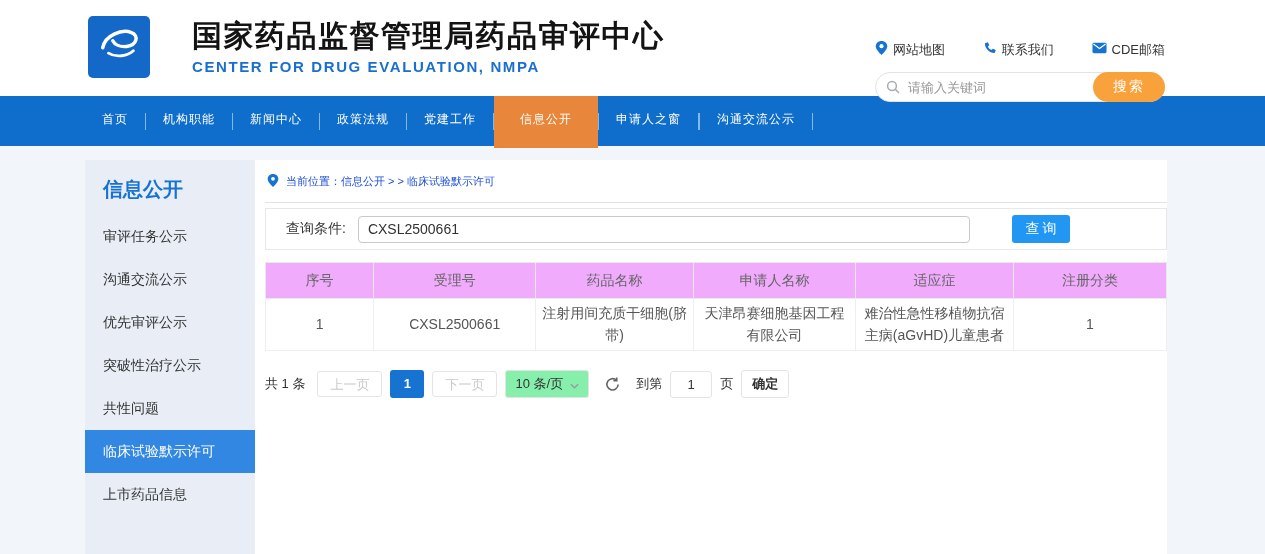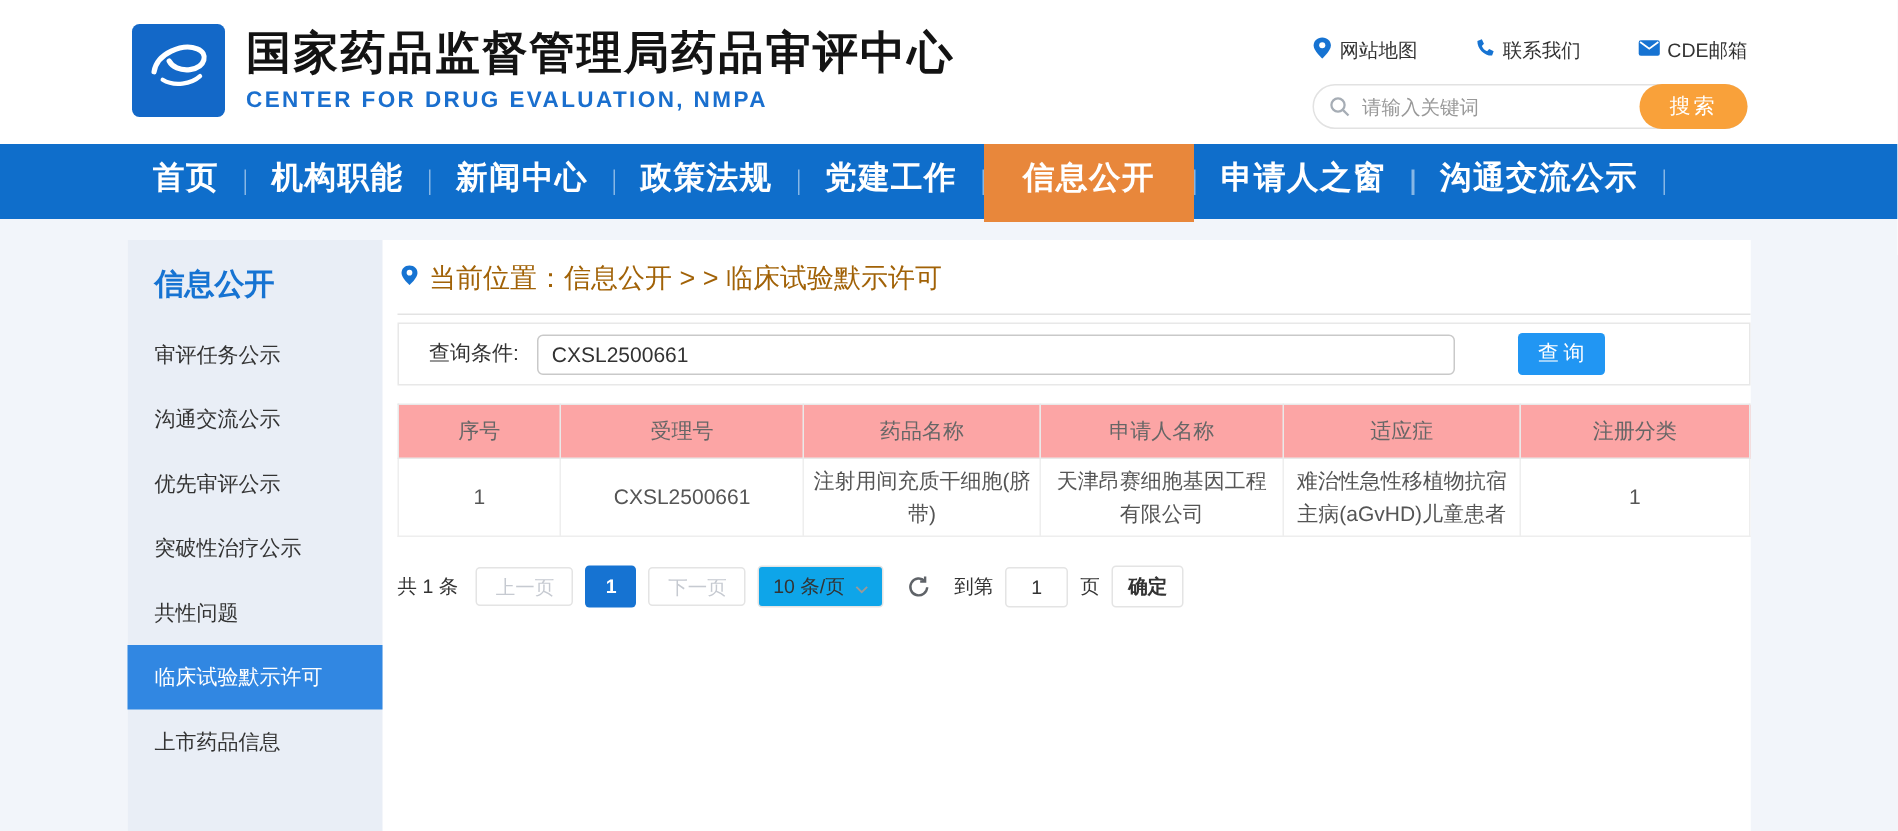--- a/index.html
+++ b/index.html
@@ -4,83 +4,83 @@
 <style>
   * { margin:0; padding:0; box-sizing:border-box; }
   html,body { width:1265px; height:554px; overflow:hidden; }
   body {
     font-family:"Liberation Sans","DejaVu Sans",sans-serif;
     background:#f2f5fa; color:#333; position:relative;
   }
 
   
   .header { height:96px; background:#fff; position:relative; }
-  .logo-row { display:flex; align-items:center; padding-left:88px; padding-top:16px; }
+  .logo-row { display:flex; align-items:center; padding-left:88px; padding-top:16px;gap:28px; }
   .logo-box { width:62px; height:62px; background:#1368c8; border-radius:5px;
               display:flex; align-items:center; justify-content:center; flex-shrink:0; }
   .brand { margin-left:14px; }
   .brand-title { font-size:30px; font-weight:bold; color:#131313; letter-spacing:1.5px; line-height:1.15; }
   .brand-sub { font-size:15px; font-weight:bold; color:#1a6fce; letter-spacing:1.6px; margin-top:4px; }
 
-  .header-right { position:absolute; top:0; right:100px; width:290px; }
+  .header-right { position:absolute; top:16px; right:100px; width:290px; }
   .top-links { display:flex; justify-content:space-between; margin-top:24px; }
   .top-link { display:flex; align-items:center; gap:5px; font-size:13px; color:#333; cursor:pointer; }
   .search-row { margin-top:13px; position:relative; height:30px; }
   .search-input { width:100%; height:30px; border:1px solid #e2e2e2; border-radius:16px;
                   padding:0 80px 0 32px; font-size:13px; color:#15803d; background:#fff;
                   font-family:inherit; outline:none; }
   .search-input::placeholder { color:#999; }
   .search-icon { position:absolute; left:11px; top:8px; }
   .search-btn { position:absolute; right:0; top:0; width:72px; height:30px; border-radius:16px;
                 background:#f9a13a; color:#fff; font-size:14px; border:none; letter-spacing:2px;
                 cursor:pointer; font-family:inherit; }
 
   
   .nav { height:50px; background:#0f6ecb; }
   .nav-inner { margin:0 85px; height:50px; display:flex; align-items:center; }
-  .nav-item { color:#fff; font-size:21px; font-weight:bold; padding:0 17px; height:54px;
+  .nav-item { color:#fff; font-size:12px; font-weight:normal; padding:0 17px; height:54px;
               line-height:50px; cursor:pointer; letter-spacing:1px; white-space:nowrap; }
   .nav-item.active { background:#e8873b; padding:0 26px; }
   .nav-sep { width:1px; height:17px; background:rgba(255,255,255,0.5); flex-shrink:0; }
 
   
   .content { display:flex; margin-left:85px; margin-right:98px; margin-top:14px;
              height:394px; background:#fff; align-items:stretch; }
   .sidebar { width:170px; background:#e9eef6; flex-shrink:0; }
   .sidebar-title { color:#1673d2; font-size:20px; font-weight:bold; padding:16px 0 12px 18px; }
   .side-item { height:43px; line-height:43px; padding-left:18px; font-size:14px; color:#333; cursor:pointer; }
   .side-item.active { background:#3187e2; color:#fff; }
 
   .main { flex:1; margin-left:10px; background:#fff; }
   .breadcrumb { display:flex; align-items:center; gap:7px; padding:13px 2px 12px 2px;
-                border-bottom:1px solid #e3e3e3; font-size:18px; color:#a16207; }
+                border-bottom:1px solid #e3e3e3; font-size:11px; color:#1d4ed8; }
 
   .query-box { margin-top:5px; border:1px solid #e8e8e8; height:42px; display:flex; align-items:center; }
   .query-label { margin-left:20px; font-size:14px; color:#333; white-space:nowrap; }
   .query-input { margin-left:12px; width:612px; height:27px; border:1px solid #c9c9c9; border-radius:4px;
                  padding:0 9px; font-size:14px; color:#333; font-family:inherit; outline:none; }
   .query-btn { margin-left:42px; width:58px; height:28px; background:#2196f3; border:none; border-radius:3px;
                color:#fff; font-size:14px; letter-spacing:3px; cursor:pointer; font-family:inherit;
                padding-left:3px; }
 
   table.results { width:100%; border-collapse:collapse; margin-top:12px; table-layout:fixed; }
-  .results th { background:#fca5a5; border:1px solid #e9e9e9; height:36px; font-size:14px;
+  .results th { background:#f0abfc; border:1px solid #e9e9e9; height:36px; font-size:14px;
                 font-weight:normal; color:#666; }
   .results td { border:1px solid #eeeeee; height:52px; text-align:center; font-size:14px; color:#555;
                 padding:4px 6px; line-height:1.55; }
 
   .pagination { display:flex; align-items:center; margin-top:19px; font-size:13px; color:#333; gap:8px; }
   .pg-total { margin-right:4px; }
   .pg-btn { min-width:56px; padding:0 12px; height:26px; line-height:26px; border:1px solid #e4e4e4;
             border-radius:3px; background:#fff; color:#c6cad1; text-align:center; font-size:13px;
             cursor:default; }
   .pg-page { width:34px; height:28px; line-height:28px; background:#1673d2; color:#fff; border-radius:3px;
              text-align:center; font-size:13px; font-weight:bold; cursor:pointer; }
   .pg-select { height:28px; border:1px solid #e4e4e4; border-radius:3px; padding:0 9px; display:flex;
-               align-items:center; gap:7px; color:#333; background:#0ea5e9; cursor:pointer; font-size:13px; }
+               align-items:center; gap:7px; color:#333; background:#86efac; cursor:pointer; font-size:13px; }
   .pg-refresh { margin:0 7px; display:flex; align-items:center; cursor:pointer; }
   .pg-goto-input { width:42px; height:27px; border:1px solid #e4e4e4; border-radius:3px; text-align:center;
                    font-size:13px; color:#333; font-family:inherit; outline:none; }
   .pg-confirm { height:28px; padding:0 10px; border:1px solid #e4e4e4; border-radius:3px; background:#fff;
                 font-weight:bold; color:#333; font-size:13px; cursor:pointer; font-family:inherit; }
 </style>
 </head>
 <body>
 
 <div class="header">

